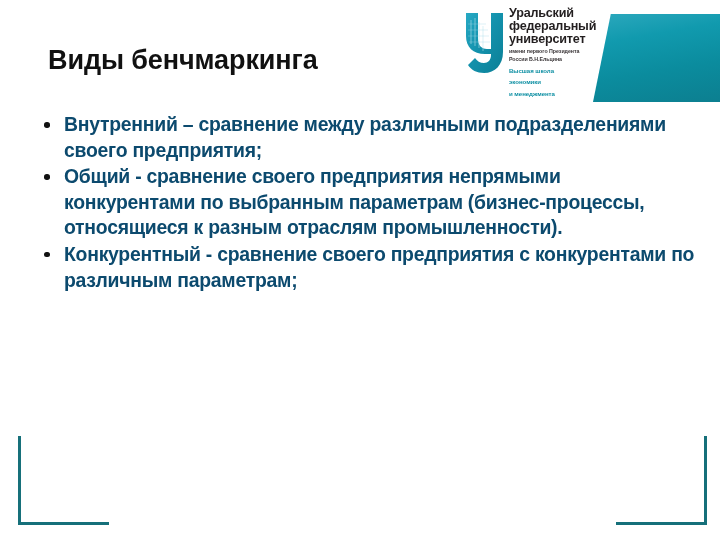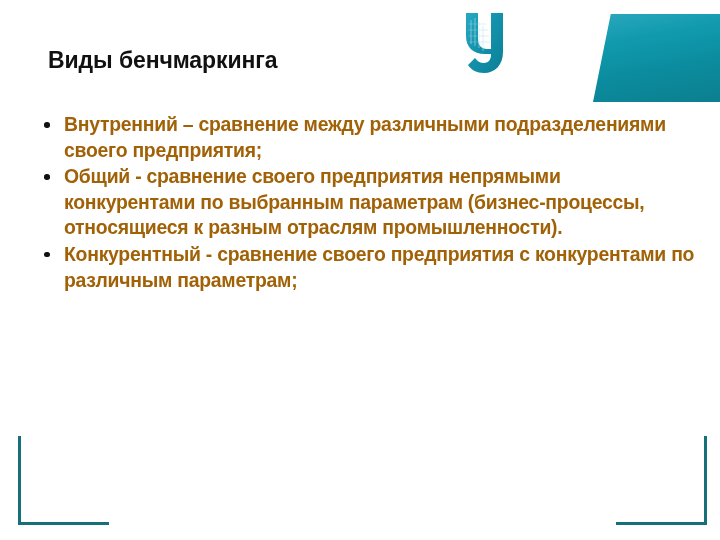--- a/index.html
+++ b/index.html
@@ -84,21 +84,21 @@
     color: #0d8fa3;
     letter-spacing: -0.05px;
     white-space: nowrap;
   }
 
   
   .slide-title {
     position: absolute;
     left: 48px;
     top: 44px;
-    font-size: 23px;
+    font-size: 27px;
     line-height: 32px;
     font-weight: 700;
     color: #111111;
     letter-spacing: -0.1px;
     white-space: nowrap;
   }
 
   
   .body-list {
     position: absolute;
@@ -109,21 +109,21 @@
     padding: 0;
     list-style: none;
   }
   .bullet-item {
     position: relative;
     padding-left: 28px;
     margin: 0 0 1px 0;
     font-size: 19.4px;
     line-height: 25.6px;
     font-weight: 700;
-    color: #a16207;
+    color: #0c4a6e;
     letter-spacing: -0.25px;
   }
   .bullet-item::before {
     content: "";
     position: absolute;
     left: 8px;
     top: 10px;
     width: 5.5px;
     height: 5.5px;
     border-radius: 50%;
@@ -169,20 +169,30 @@
           </linearGradient>
         </defs>
         <path d="M4 5 L16 5 L16 30 C16 37 19 41 25 41 L29 41 L29 5 L41 5 L41 44
                  C41 57 33 65 22 65 C15 65 9 62 6 57 L13 50 C15 53 18 55 22 55
                  C26 55 29 52 29 47 L29 46 L23 46 C11 46 4 39 4 28 Z" fill="url(#ugrad)"></path>
         <path d="M9 12 L9 36 M13 10 L13 38 M17 14 L17 40 M21 18 L21 43" stroke="#bfe5ee" stroke-width="1" opacity="0.55" fill="none"></path>
         <path d="M6 16 L24 16 M6 22 L26 22 M6 28 L27 28 M7 34 L28 34" stroke="#9fd9e6" stroke-width="0.8" opacity="0.45" fill="none"></path>
       </svg>
     </div>
 
+    <div class="logo-text">
+      <div class="logo-name">Уральский</div>
+      <div class="logo-name">федеральный</div>
+      <div class="logo-name">университет</div>
+      <div class="logo-sub">имени первого Президента</div>
+      <div class="logo-sub">России Б.Н.Ельцина</div>
+      <div class="logo-school">Высшая школа</div>
+      <div class="logo-school">экономики</div>
+      <div class="logo-school">и менеджмента</div>
+    </div>
   </div>
 
   <div class="slide-title">Виды бенчмаркинга</div>
 
   <ul class="body-list">
     <li class="bullet-item">Внутренний – сравнение между различными подразделениями своего предприятия;</li>
     <li class="bullet-item">Общий - сравнение своего предприятия непрямыми конкурентами по выбранным параметрам (бизнес-процессы, относящиеся к разным отраслям промышленности).</li>
     <li class="bullet-item">Конкурентный - сравнение своего предприятия с конкурентами по различным параметрам;</li>
   </ul>
 

